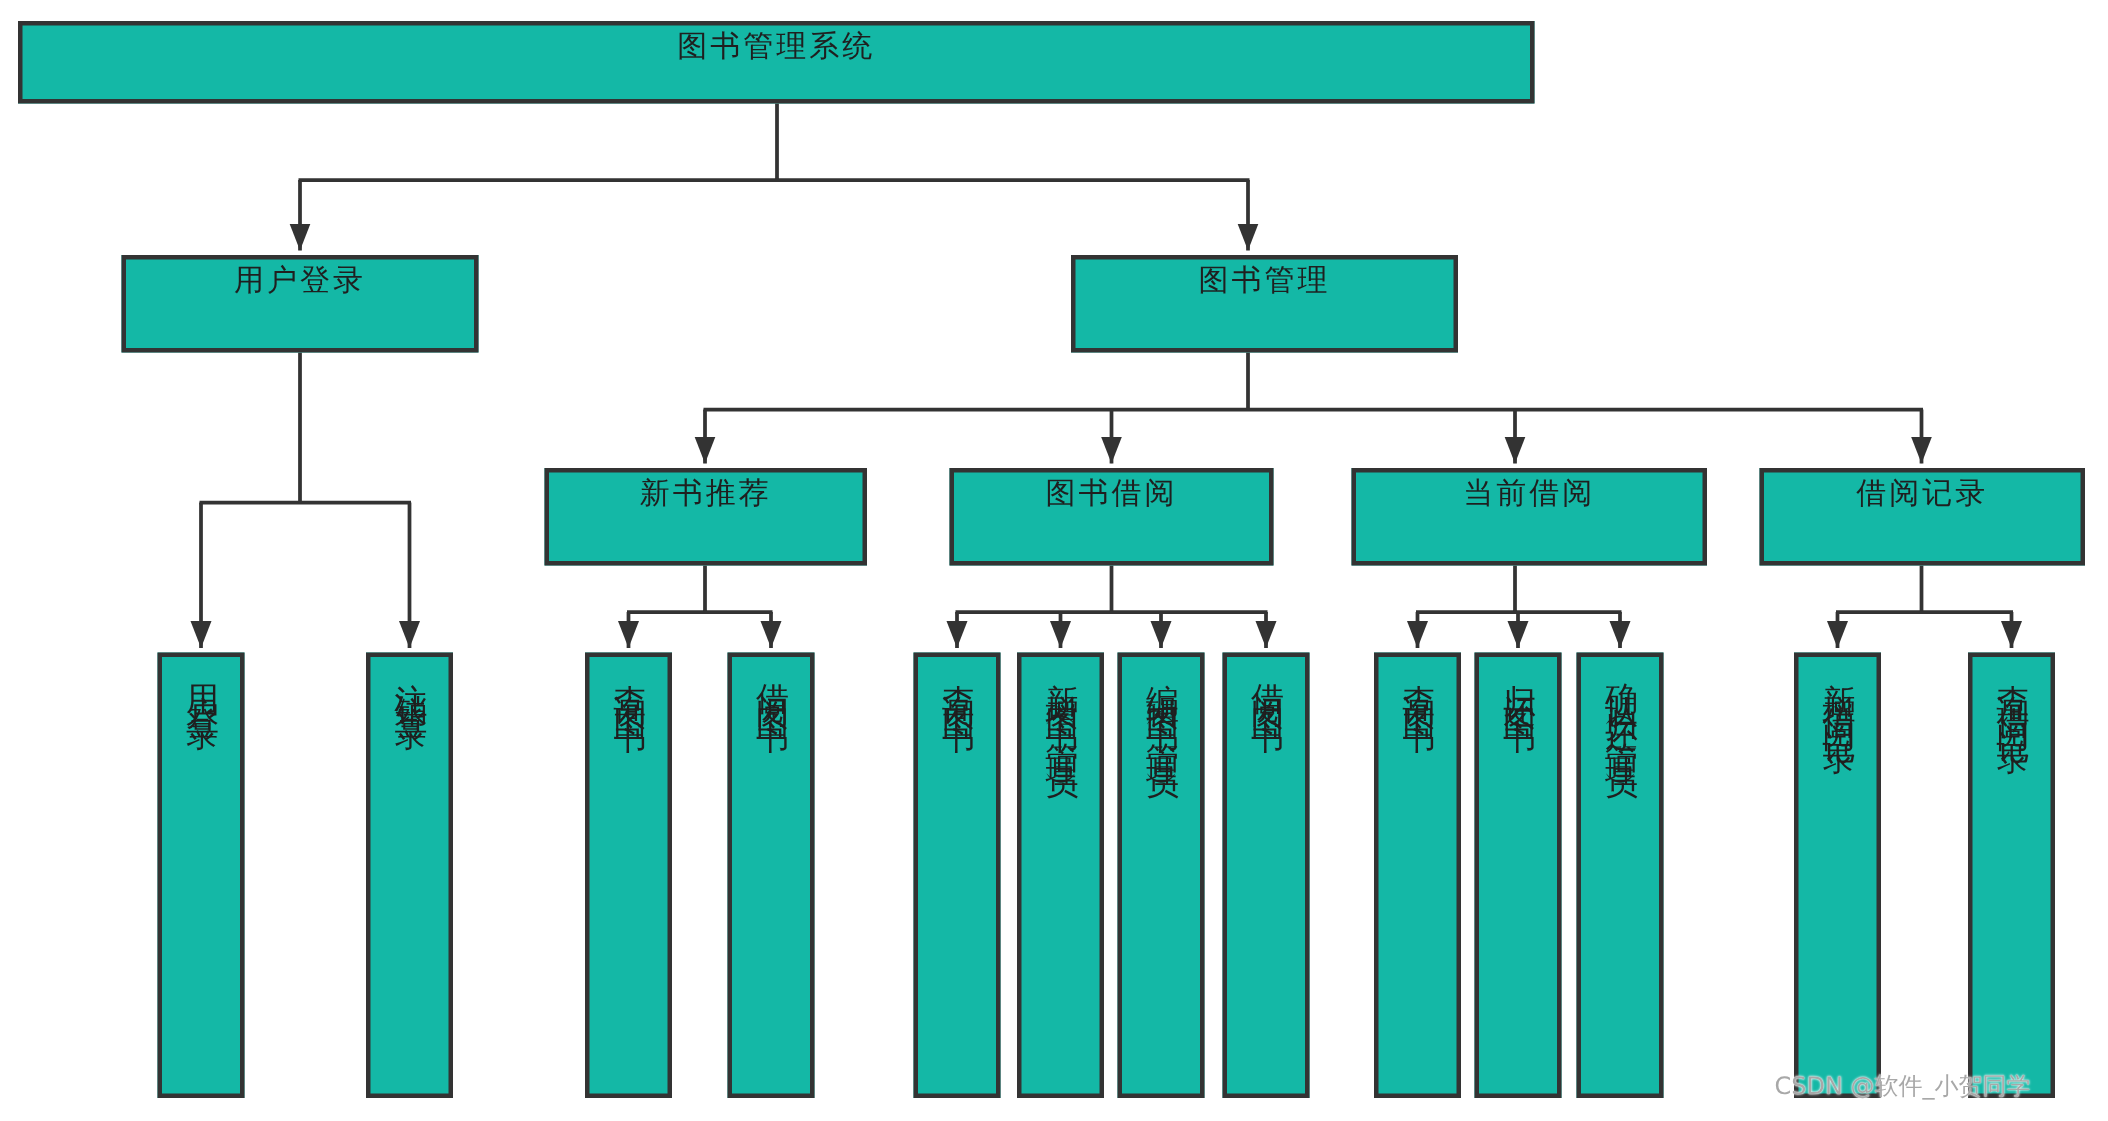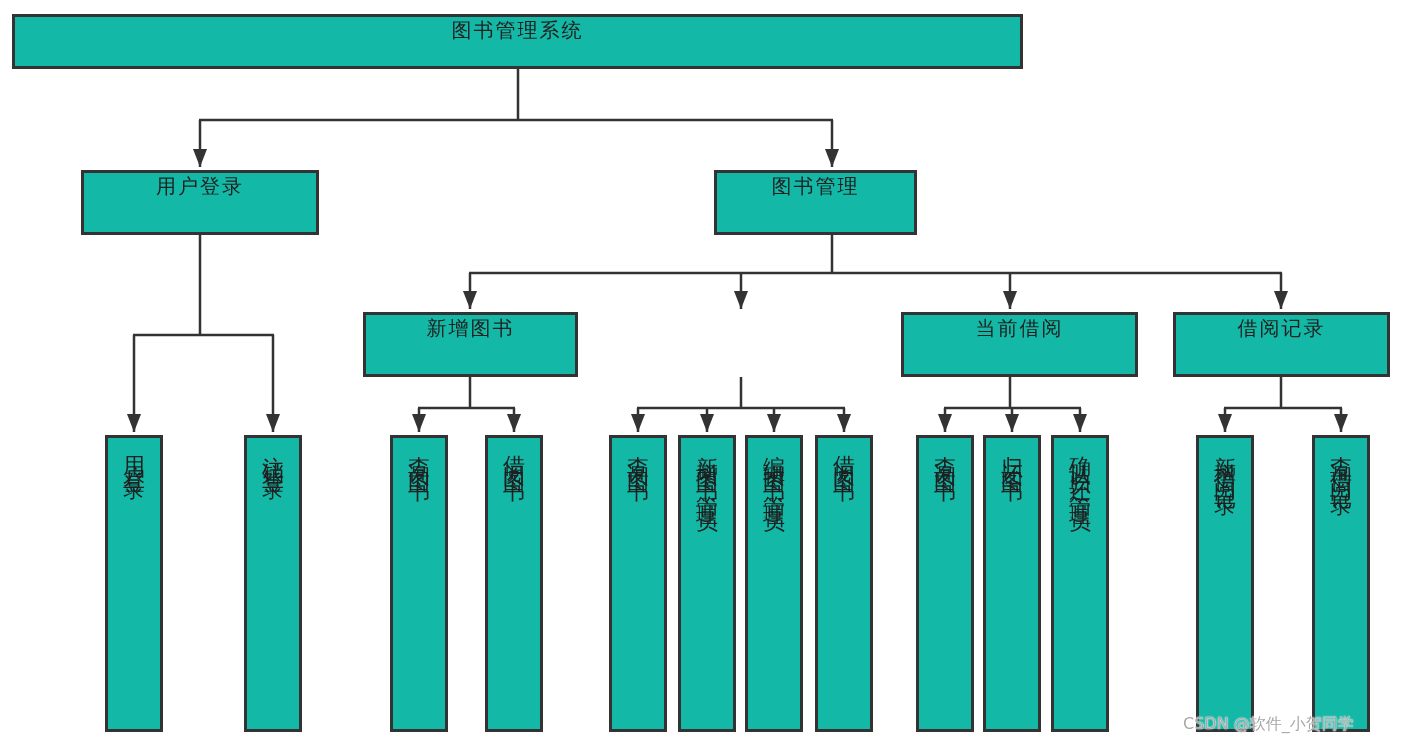--- a/index.html
+++ b/index.html
@@ -26,21 +26,21 @@
     writing-mode:vertical-rl;
     text-orientation:mixed;
     font-size:22px;
     letter-spacing:8px;
     line-height:1.0;
     white-space:nowrap;
   }
   
   .n-root{left:12px;top:14px;width:1011px;height:55px;border-width:3px;}
   .n-user-login{left:81px;top:170px;width:238px;height:65px;}
-  .n-book-mgmt{left:714px;top:170px;width:203px;height:65px;}
+  .n-book-mgmt{left:714px;top:170px;width:258px;height:65px;}
   .n-new-book{left:363px;top:312px;width:215px;height:65px;}
   .n-book-borrow{left:633px;top:312px;width:216px;height:65px;}
   .n-cur-borrow{left:901px;top:312px;width:237px;height:65px;}
   .n-records{left:1173px;top:312px;width:217px;height:65px;}
   .lf-1{left:105px;}  .lf-2{left:244px;}
   .lf-3{left:390px;}  .lf-4{left:485px;}
   .lf-5{left:609px;}  .lf-6{left:678px;}
   .lf-7{left:745px;}  .lf-8{left:815px;}
   .lf-9{left:916px;}  .lf-10{left:983px;} .lf-11{left:1051px;}
   .lf-12{left:1196px;} .lf-13{left:1312px;}
@@ -117,21 +117,24 @@
   </div>
 
   <div class="node n-user-login">
     <span class="h-label">用户登录</span>
   </div>
   <div class="node n-book-mgmt">
     <span class="h-label">图书管理</span>
   </div>
 
   <div class="node n-new-book">
-    <span class="h-label">新增图书</span>
+    <span class="h-label">新书推荐</span>
+  </div>
+  <div class="node n-book-borrow">
+    <span class="h-label">图书借阅</span>
   </div>
   <div class="node n-cur-borrow">
     <span class="h-label">当前借阅</span>
   </div>
   <div class="node n-records">
     <span class="h-label">借阅记录</span>
   </div>
 
   <div class="node leaf lf-1">
     <span class="v-label">用户登录</span>

